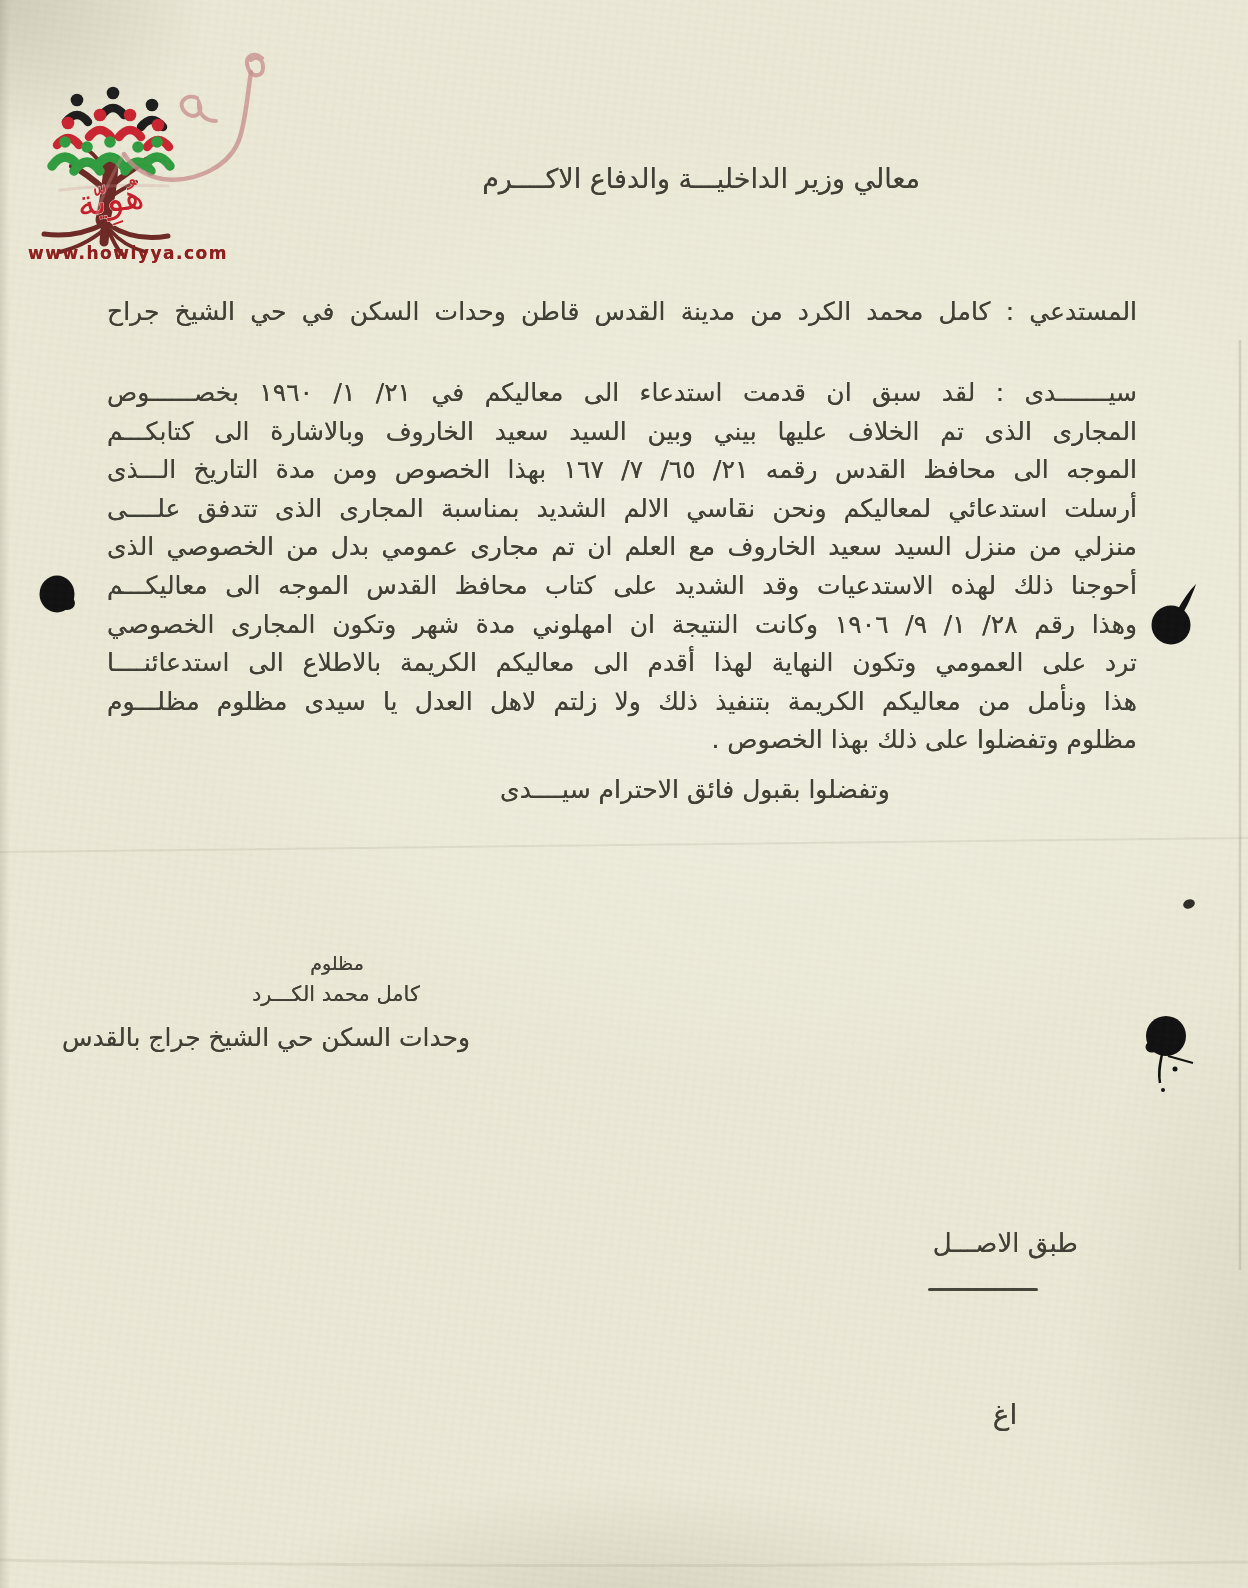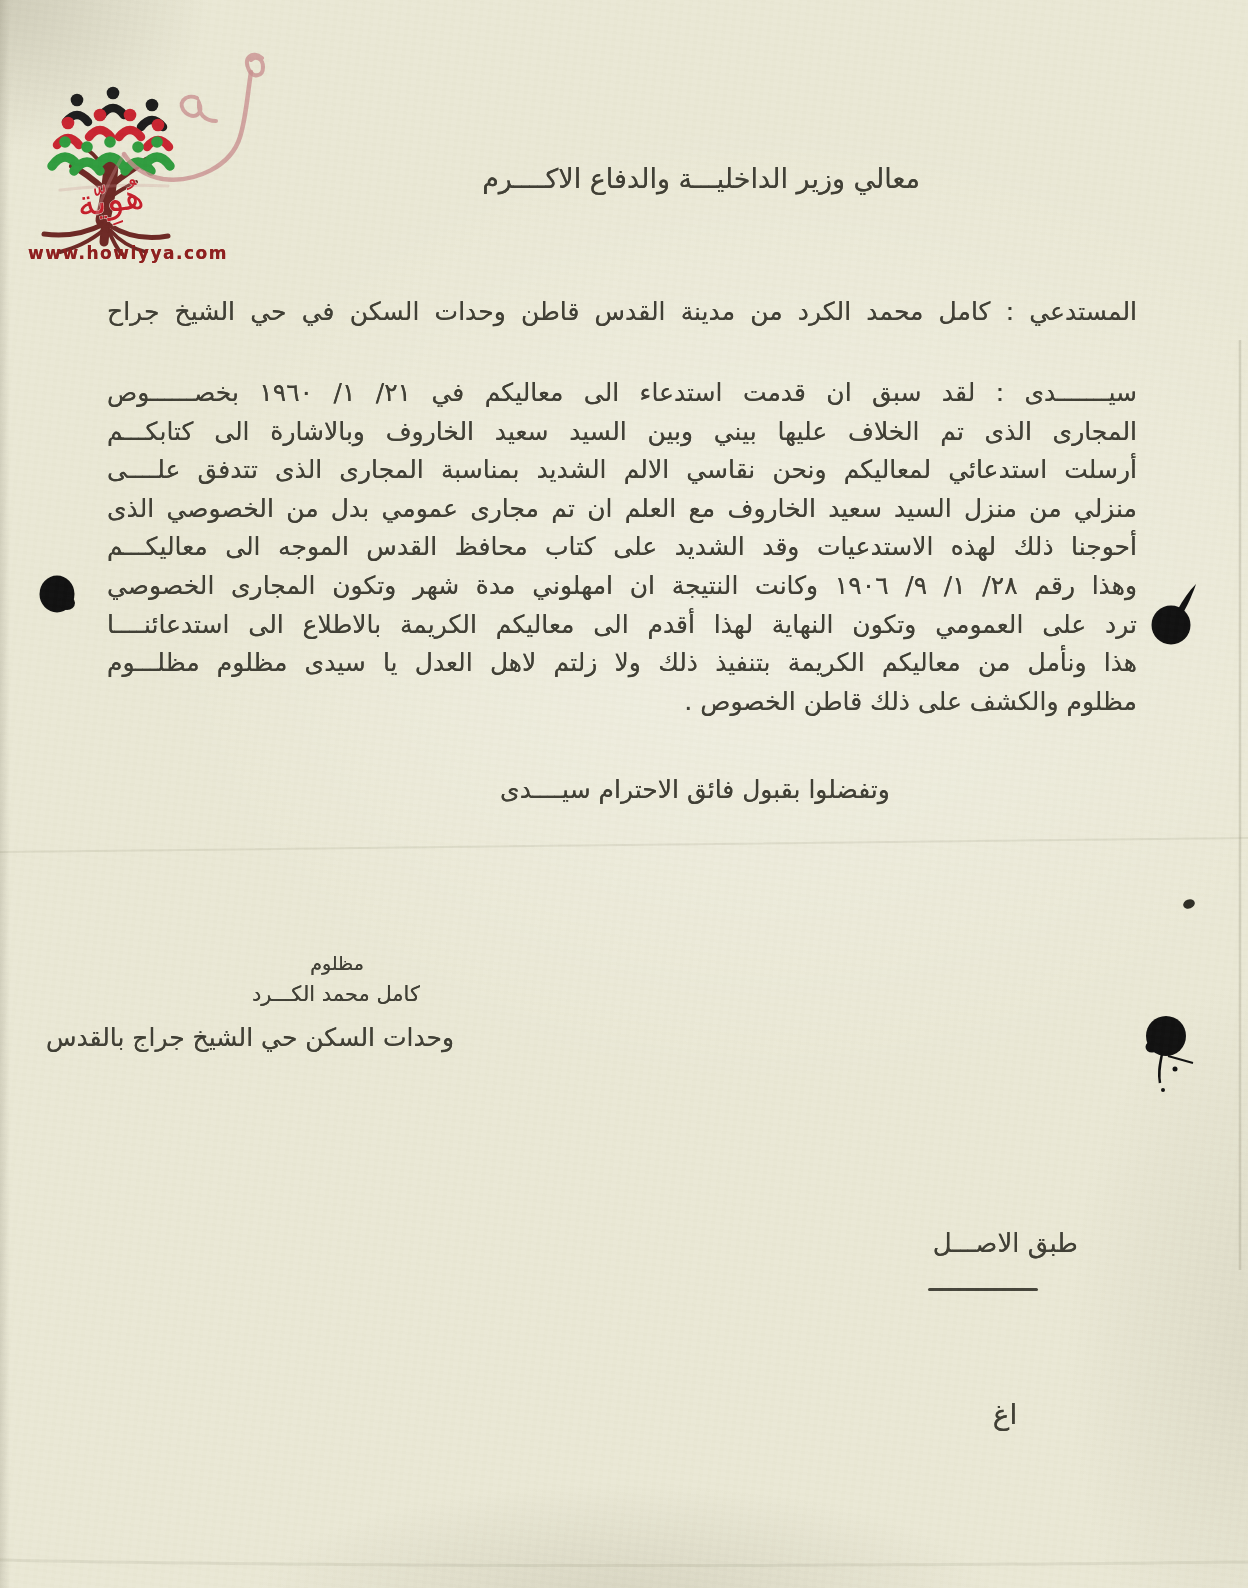--- a/index.html
+++ b/index.html
@@ -23,21 +23,21 @@
   .ar{direction:rtl;color:#3f3e34;text-shadow:0 0 0.6px rgba(62,60,50,0.85);}
   .abs{position:absolute;}
   .salutation{top:163px;left:390px;width:530px;font-size:27px;letter-spacing:0.5px;}
   .petitioner{top:297px;left:107px;width:1030px;font-size:25px;text-align:justify;text-align-last:justify;}
   .body-block{top:374px;left:107px;width:1030px;font-size:25px;}
   .jline{line-height:38.6px;text-align:justify;text-align-last:justify;}
   .jline.last{text-align-last:right;}
   .closing{top:775px;left:475px;width:440px;text-align:center;font-size:25px;}
   .sig-label{top:952px;left:282px;width:110px;text-align:center;font-size:19px;}
   .sig-name{top:982px;left:170px;width:250px;text-align:right;font-size:21px;}
-  .sig-addr{top:1023px;left:44px;width:412px;text-align:center;font-size:25px;}
+  .sig-addr{top:1023px;left:60px;width:412px;text-align:center;font-size:25px;}
   .truecopy{top:1228px;left:903px;width:175px;font-size:26px;}
   .truecopy-line{top:1288px;left:928px;width:110px;height:3px;background:#45443a;border-radius:2px;}
   .initials{top:1398px;left:970px;width:70px;text-align:center;font-size:28px;}
   .logo-url{
     top:243px;left:28px;width:190px;font-size:17px;font-weight:bold;
     letter-spacing:1.5px;color:#8e1d1d;font-family:"DejaVu Sans",sans-serif;
     text-shadow:0 0 0.5px rgba(142,29,29,0.8);
   }
   svg{display:block;}
   .overlay{position:absolute;inset:0;pointer-events:none;}
@@ -124,27 +124,28 @@
   </svg>
   <div class="abs logo-url">www.howiyya.com</div>
 
   <div class="abs ar salutation">معالي وزير الداخليـــة والدفاع الاكــــرم</div>
 
   <div class="abs ar petitioner">المستدعي : كامل محمد الكرد من مدينة القدس قاطن وحدات السكن في حي الشيخ جراح</div>
 
   <div class="abs ar body-block">
     <div class="jline">سيـــــــدى : لقد سبق ان قدمت استدعاء الى معاليكم في ٢١/ ١/ ١٩٦٠ بخصــــــوص</div>
     <div class="jline">المجارى الذى تم الخلاف عليها بيني وبين السيد سعيد الخاروف وبالاشارة الى كتابكـــم</div>
+    <div class="jline">الموجه الى محافظ القدس رقمه ٢١/ ٦٥/ ٧/ ١٦٧ بهذا الخصوص ومن مدة التاريخ الـــذى</div>
     <div class="jline">أرسلت استدعائي لمعاليكم ونحن نقاسي الالم الشديد بمناسبة المجارى الذى تتدفق علــــى</div>
     <div class="jline">منزلي من منزل السيد سعيد الخاروف مع العلم ان تم مجارى عمومي بدل من الخصوصي الذى</div>
     <div class="jline">أحوجنا ذلك لهذه الاستدعيات وقد الشديد على كتاب محافظ القدس الموجه الى معاليكـــم</div>
     <div class="jline">وهذا رقم ٢٨/ ١/ ٩/ ١٩٠٦ وكانت النتيجة ان امهلوني مدة شهر وتكون المجارى الخصوصي</div>
     <div class="jline">ترد على العمومي وتكون النهاية لهذا أقدم الى معاليكم الكريمة بالاطلاع الى استدعائنــــا</div>
     <div class="jline">هذا ونأمل من معاليكم الكريمة بتنفيذ ذلك ولا زلتم لاهل العدل يا سيدى مظلوم مظلـــوم</div>
-    <div class="jline last">مظلوم والكشف على ذلك قاطن الخصوص .</div>
+    <div class="jline last">مظلوم وتفضلوا على ذلك بهذا الخصوص .</div>
   </div>
 
   <div class="abs ar closing">وتفضلوا بقبول فائق الاحترام سيــــدى</div>
 
   <div>
     <div class="abs ar sig-label">مظلوم</div>
     <div class="abs ar sig-name">كامل محمد الكـــرد</div>
     <div class="abs ar sig-addr">وحدات السكن حي الشيخ جراج بالقدس</div>
   </div>
 

